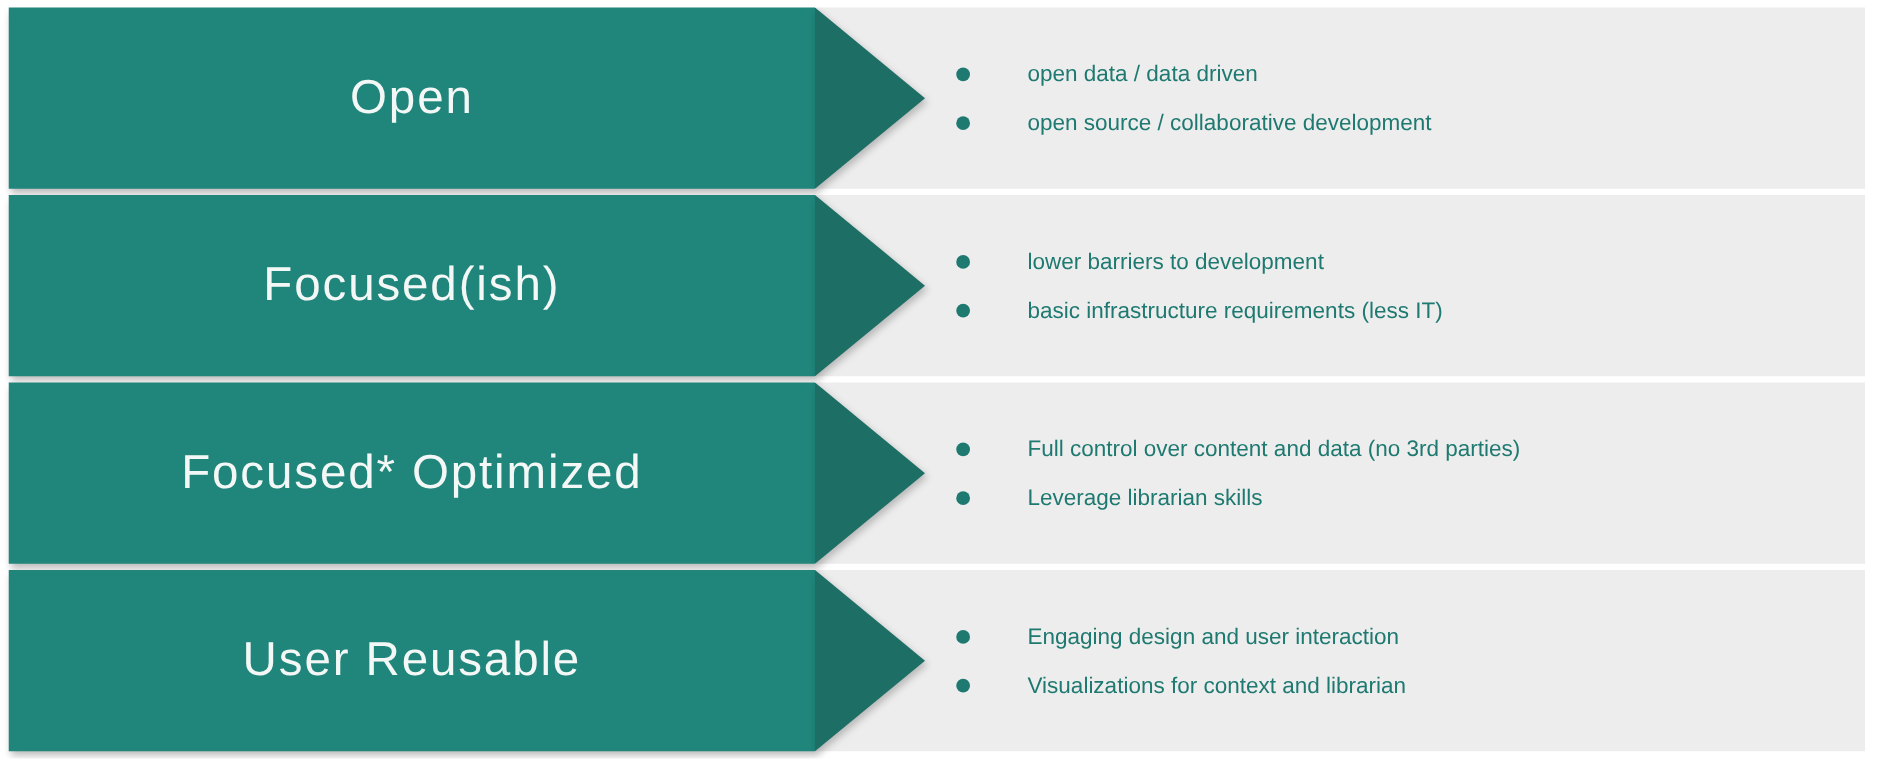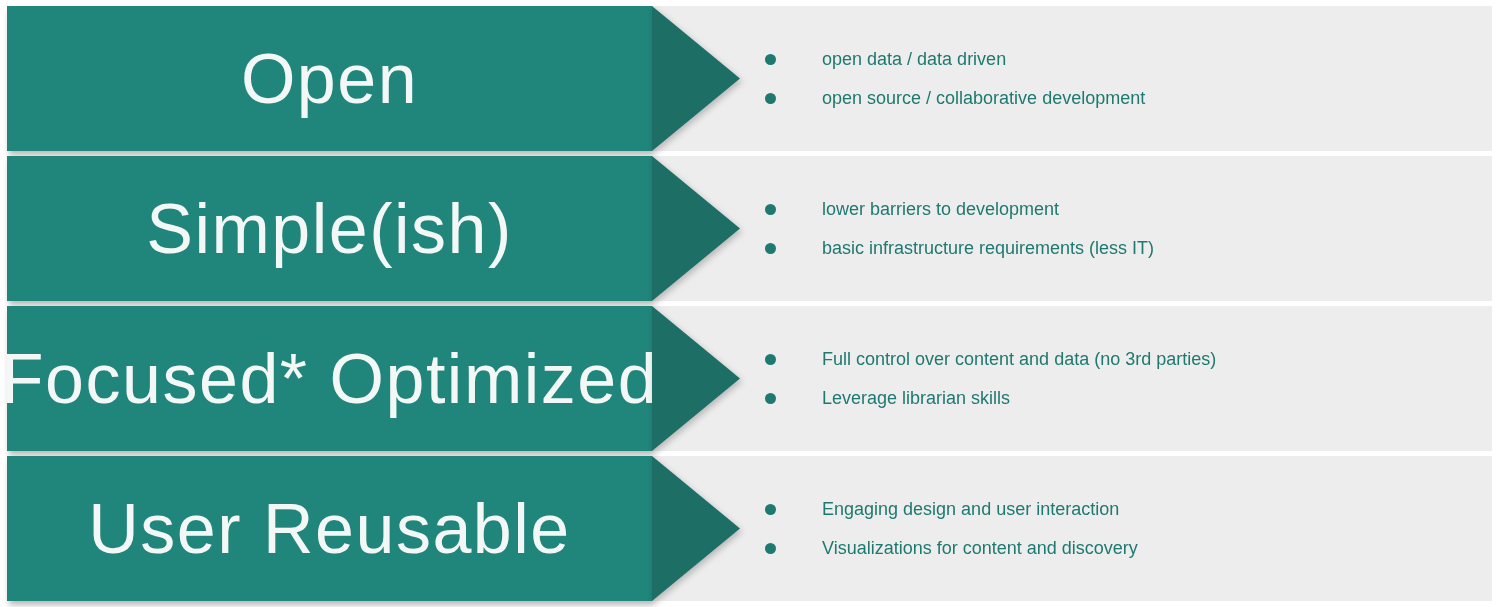--- a/index.html
+++ b/index.html
@@ -62,21 +62,21 @@
     filter: drop-shadow(2px 3px 3px rgba(0,0,0,0.22));
   }
   .banner-tri {
     width: 100%;
     height: 100%;
     background: #1D6F66;
     clip-path: polygon(0 0, 100% 50%, 0 100%);
   }
   .banner-label {
     color: #F3F8F7;
-    font-size: 70px;
+    font-size: 38px;
     font-weight: 100;
     letter-spacing: 1.5px;
     white-space: nowrap;
   }
   .bullets {
     list-style: none;
     margin: 0;
     padding: 0 12px 0 113px;
   }
   .bullets li {
@@ -132,21 +132,21 @@
           <span class="dot"></span>
           <span class="btext">lower barriers to development</span>
         </li>
         <li>
           <span class="dot"></span>
           <span class="btext">basic infrastructure requirements (less IT)</span>
         </li>
       </ul>
     </div>
     <div class="banner-rect">
-      <span class="banner-label">Simple(ish)</span>
+      <span class="banner-label">Focused(ish)</span>
     </div>
     <div class="tri-wrap">
       <div class="banner-tri"></div>
     </div>
   </section>
 
   <section class="row">
     <div class="band">
       <ul class="bullets">
         <li>
@@ -169,21 +169,21 @@
 
   <section class="row">
     <div class="band">
       <ul class="bullets">
         <li>
           <span class="dot"></span>
           <span class="btext">Engaging design and user interaction</span>
         </li>
         <li>
           <span class="dot"></span>
-          <span class="btext">Visualizations for content and discovery</span>
+          <span class="btext">Visualizations for context and librarian</span>
         </li>
       </ul>
     </div>
     <div class="banner-rect">
       <span class="banner-label">User Reusable</span>
     </div>
     <div class="tri-wrap">
       <div class="banner-tri"></div>
     </div>
   </section>

